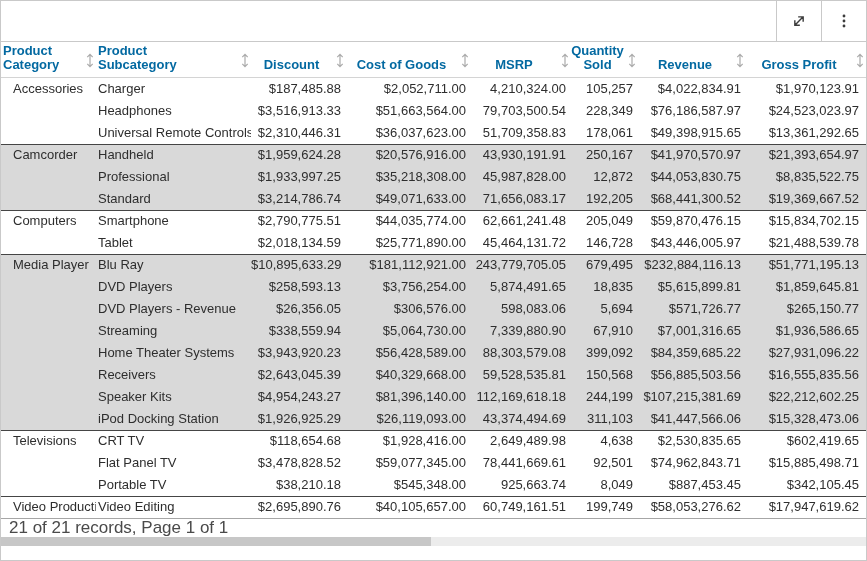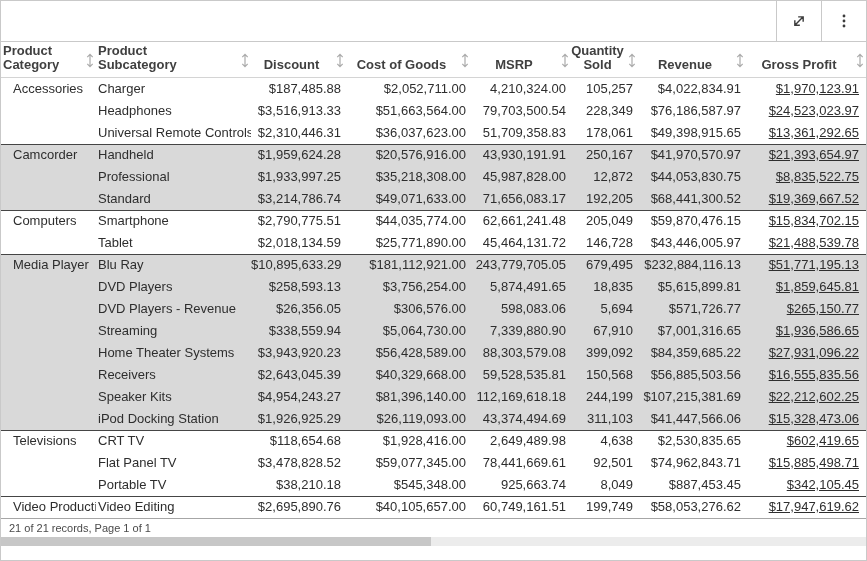--- a/index.html
+++ b/index.html
@@ -10,35 +10,35 @@
     background:#fff; display:flex; flex-direction:column; overflow:hidden;
     position:relative;
   }
   .toolbar { height:40px; flex:0 0 auto; display:flex; justify-content:flex-end; align-items:stretch; border-bottom:1px solid #c9c9c9; background:#fff; }
   .tool-btn { width:44px; display:flex; align-items:center; justify-content:center; border-left:1px solid #c9c9c9; background:#fff; cursor:pointer; }
   .tool-btn svg { display:block; }
 
   table { border-collapse:collapse; table-layout:fixed; width:865px; flex:0 0 auto; }
   th, td { font-size:13px; color:#2e2e2e; overflow:hidden; white-space:nowrap; }
   thead tr { height:33px; }
-  thead th { font-weight:bold; vertical-align:bottom; position:relative; padding:2px 0 5px 0; border-bottom:1px solid #d4d4d4; background:#fff; color:#404040; line-height:14px; }
+  thead th { font-weight:bold; vertical-align:bottom; position:relative; padding:2px 0 5px 0; border-bottom:1px solid #d4d4d4; background:#fff; color:#0369a1; line-height:14px; }
   thead th.h-left { text-align:left; padding-left:2px; }
   thead th.h-num  { text-align:center; padding-right:14px; }
   .sort-icon { position:absolute; right:2px; bottom:6px; }
 
   tbody tr { height:22px; }
   tbody td { padding:0; line-height:22px; background:#fff; }
   td.cat  { text-align:left; padding-left:12px; }
   td.sub  { text-align:left; padding-left:2px; }
   td.num  { text-align:right; padding-right:5px; }
-  td.num-last { text-align:right; padding-right:7px;text-decoration:underline; }
+  td.num-last { text-align:right; padding-right:7px; }
   tr.shaded td { background:#d9d9d9; }
   tr.group-start td { box-shadow: inset 0 1px 0 #454545; }
 
-  .footer { height:18px; flex:0 0 auto; border-top:1px solid #a6a6a6; display:flex; align-items:center; padding-left:8px; font-size:11px; color:#4a4a4a; background:#fff; }
+  .footer { height:18px; flex:0 0 auto; border-top:1px solid #a6a6a6; display:flex; align-items:center; padding-left:8px; font-size:17px; color:#4a4a4a; background:#fff; }
   .hscroll { height:9px; flex:0 0 auto; background:#ececec; position:relative; }
   .hscroll-thumb { position:absolute; left:0; top:0; height:100%; width:430px; background:#c7c7c7; }
 </style>
 </head>
 <body>
 
 <div class="widget">
 
   <div class="toolbar">
     <div class="tool-btn">

